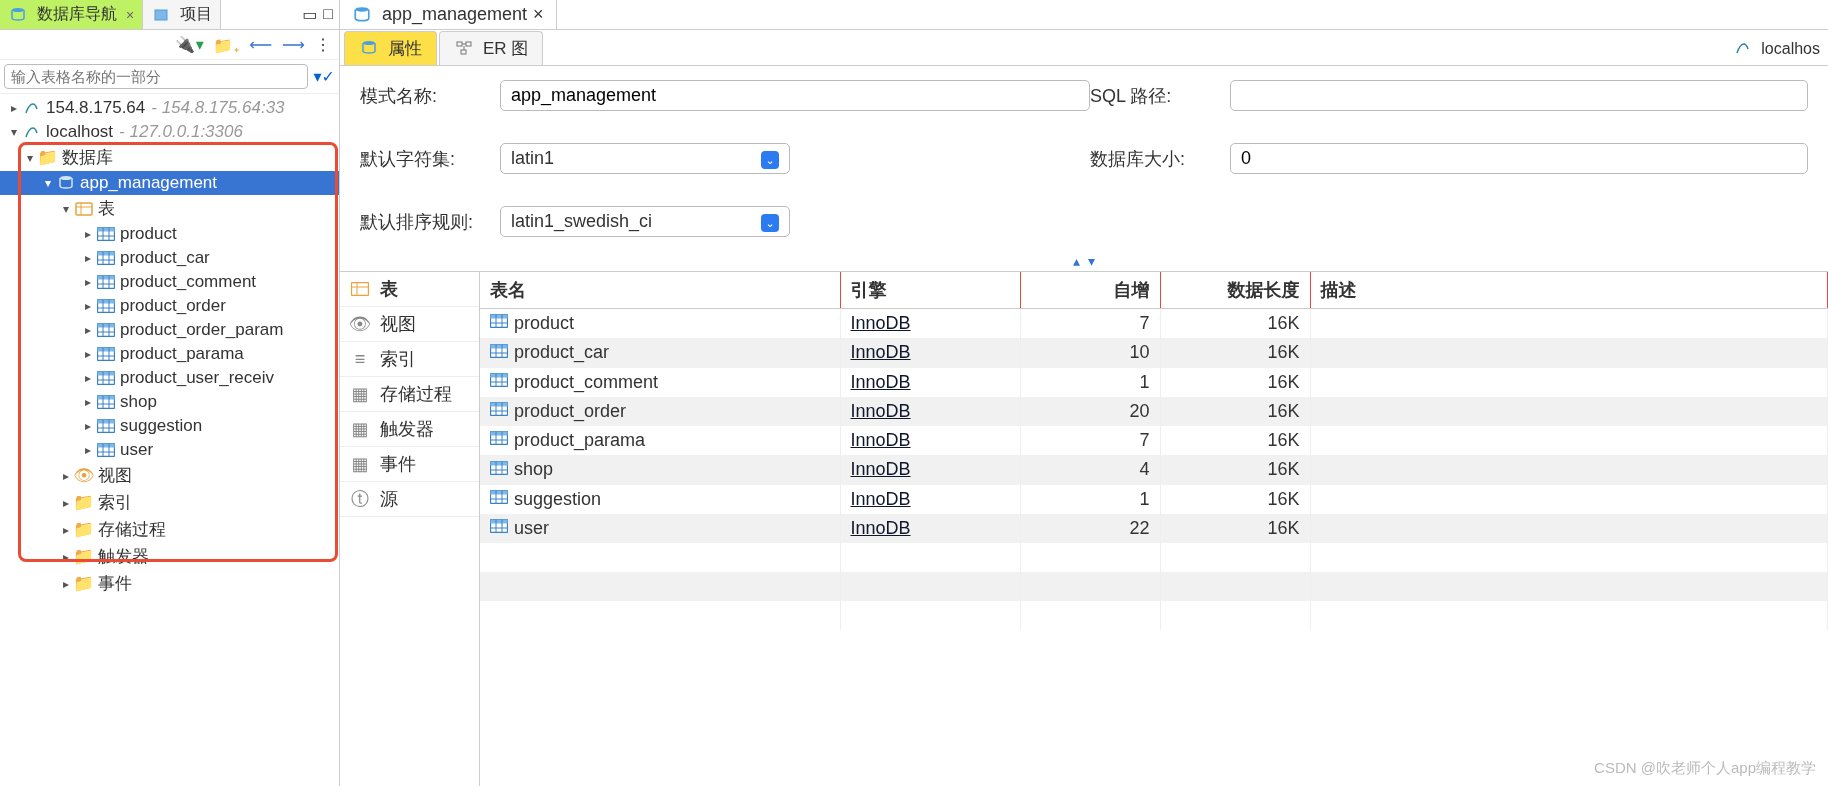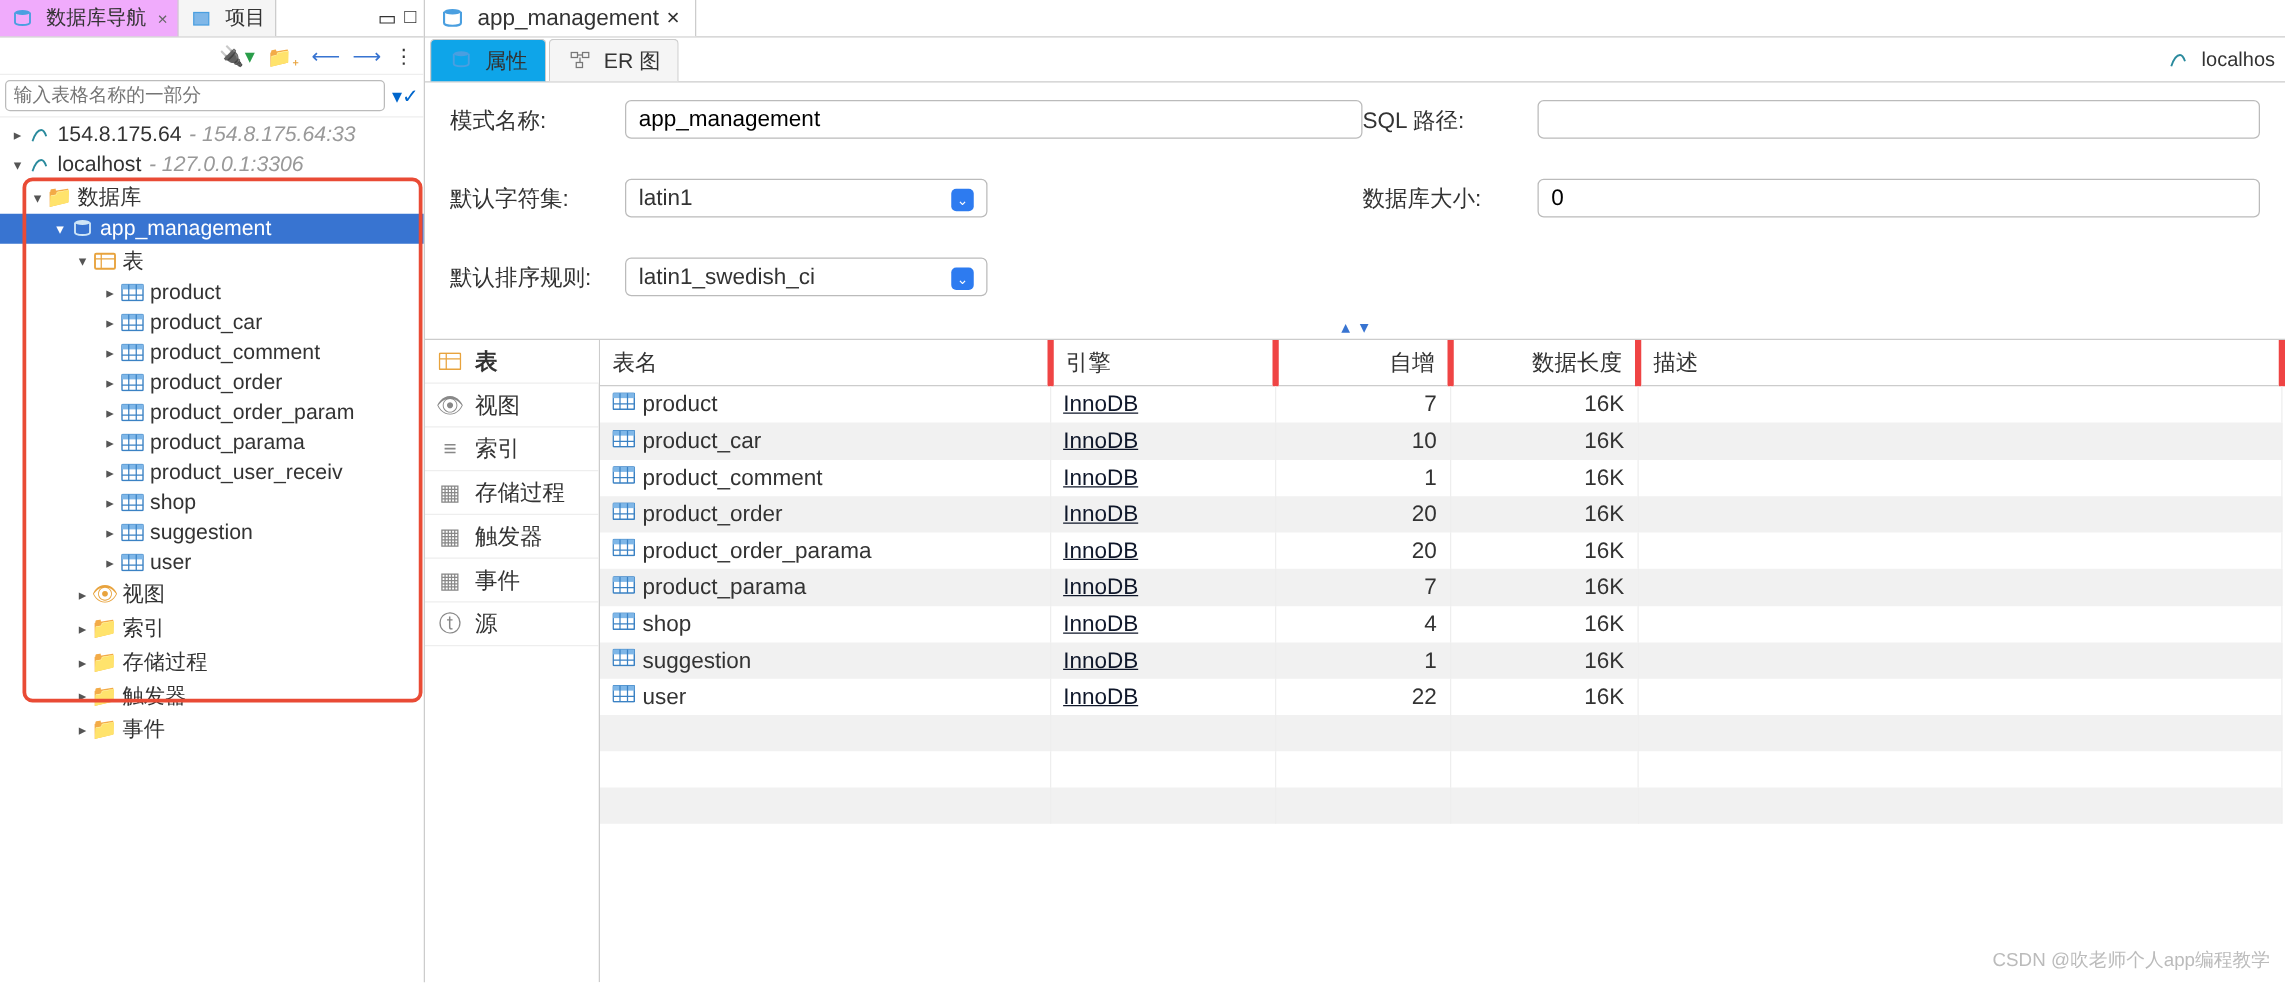--- a/index.html
+++ b/index.html
@@ -1,55 +1,55 @@
 <!DOCTYPE html>
 <html><head>
 <meta charset="utf-8">
 <style>
 * { box-sizing: border-box; margin: 0; padding: 0; }
 body { font-family: -apple-system, "Helvetica Neue", Arial, sans-serif; font-size: 16px; color: #333; background: #fff; width: 1828px; height: 786px; overflow: hidden; }
 .app { display: flex; height: 100%; }
 .left-panel { width: 340px; border-right: 1px solid #ccc; display: flex; flex-direction: column; }
 .top-tabs { display: flex; align-items: center; height: 30px; border-bottom: 1px solid #ccc; }
 .tab { display: flex; align-items: center; gap: 5px; padding: 4px 8px; background: #f5f5f5; border-right: 1px solid #ccc; height: 100%; }
-.tab.active { background: #f0abfc; }
+.tab.active { background: #bef264; }
 .tab .close { font-size: 14px; color: #666; margin-left: 4px; }
 .toolbar-row { display: flex; align-items: center; justify-content: flex-end; gap: 10px; padding: 4px 8px; border-bottom: 1px solid #eee; height: 30px; }
 .search-row { display: flex; align-items: center; padding: 4px; border-bottom: 1px solid #eee; }
 .search-input { flex: 1; border: 1px solid #bbb; border-radius: 4px; padding: 3px 6px; font-size: 15px; color: #0369a1; }
 .filter-btn { margin-left: 6px; color: #0066cc; }
 .tree { flex: 1; overflow: hidden; padding: 2px 0; position: relative; }
 .tree-row { display: flex; align-items: center; padding: 2px 4px; font-size: 17px; white-space: nowrap; }
 .tree-row.selected { background: #3874d1; color: #fff; }
 .exp { width: 16px; text-align: center; color: #555; font-size: 12px; }
 .tree-row.selected .exp { color: #fff; }
 .node-icon { width: 20px; height: 20px; display: inline-flex; align-items: center; justify-content: center; margin-right: 4px; }
 .server-ip { font-weight: 400; }
 .server-desc { color: #999; font-style: italic; margin-left: 6px; }
 .red-box { position: absolute; border: 3px solid #e94b35; border-radius: 8px; pointer-events: none; }
 .right-panel { flex: 1; display: flex; flex-direction: column; overflow: hidden; }
 .main-tabs { display: flex; align-items: center; height: 30px; border-bottom: 1px solid #ccc; }
 .main-tab { display: flex; align-items: center; gap: 6px; padding: 4px 12px; background: #fff; border-right: 1px solid #ccc; height: 100%; font-size: 18px; }
 .sub-tabs { display: flex; align-items: center; height: 36px; border-bottom: 1px solid #ccc; padding: 0 4px; position: relative; }
-.sub-tab { display: flex; align-items: center; gap: 5px; padding: 5px 14px; background: #0ea5e9; border: 1px solid #ccc; border-bottom: none; border-radius: 4px 4px 0 0; margin-right: 2px; font-size: 17px; }
+.sub-tab { display: flex; align-items: center; gap: 5px; padding: 5px 14px; background: #fde047; border: 1px solid #ccc; border-bottom: none; border-radius: 4px 4px 0 0; margin-right: 2px; font-size: 17px; }
 .sub-tab.inactive { background: #f5f5f5; }
 .localhost-badge { position: absolute; right: 8px; display: flex; align-items: flex-end; gap: 4px; }
 .props-area { padding: 14px 20px; display: grid; grid-template-columns: 140px 590px 140px auto; row-gap: 32px; align-items: center; font-size: 18px; }
 .prop-label { text-align: left; }
 .prop-input { border: 1px solid #bbb; border-radius: 5px; padding: 4px 10px; font-size: 18px; width: 100%; }
 .prop-select { border: 1px solid #bbb; border-radius: 5px; padding: 4px 10px; font-size: 18px; width: 290px; background: #fff; position: relative; display: flex; justify-content: space-between; align-items: flex-end; }
 .select-arrow { background: #2d7bf0; color: #fff; border-radius: 4px; width: 18px; height: 18px; display: inline-flex; align-items: center; justify-content: center; font-size: 11px; }
 .splitter-handle { text-align: center; color: #3874d1; font-size: 14px; padding: 2px; }
 .content-split { display: flex; flex: 1; overflow: hidden; border-top: 1px solid #ccc; }
 .cat-list { width: 140px; border-right: 1px solid #ccc; }
 .cat-item { display: flex; align-items: center; gap: 6px; padding: 5px 10px; font-size: 18px; border-bottom: 1px solid #eee; }
 .cat-item.active { background: #fff; font-weight: 600; }
 .table-area { flex: 1; overflow: auto; }
 table { width: 100%; border-collapse: collapse; font-size: 18px; }
-th { text-align: left; padding: 6px 10px; border-bottom: 1px solid #ccc; border-right: 5px solid #ef4444; font-weight: 400; background: #fff; }
+th { text-align: left; padding: 6px 10px; border-bottom: 1px solid #ccc; border-right: 1px solid #ef4444; font-weight: 700; background: #fff; }
 th.right, td.right { text-align: right; padding-left: 41px; }
 td { padding: 4px 10px; border-right: 1px solid #eee; }
 tbody tr:nth-child(even) { background: #f1f1f1; }
 .link { color: #0f172a; text-decoration: underline; }
 .watermark { position: fixed; right: 12px; bottom: 8px; color: #bbb; font-size: 15px; }
 svg { display: block; }
 .icon-db { color: #1a6fb5; }
 .icon-folder { color: #e8a33d; }
 .icon-table { color: #3b82c4; }
 </style>
@@ -496,33 +496,20 @@
                 <td class="right">16K</td>
                 <td></td>
               </tr>
               <tr>
                 <td><span class="node-icon icon-table" style="display:inline-block;vertical-align:middle;margin-right:4px"><svg width="18" height="14" viewBox="0 0 18 14">
                       <rect x="0.5" y="0.5" width="17" height="13" rx="1" fill="#fff" stroke="#3b82c4" stroke-width="1.3"></rect>
                       <rect x="0.5" y="0.5" width="17" height="4" fill="#7fb7e8"></rect>
                       <line x1="6" y1="0.5" x2="6" y2="13.5" stroke="#3b82c4"></line>
                       <line x1="12" y1="0.5" x2="12" y2="13.5" stroke="#3b82c4"></line>
                       <line x1="0.5" y1="9" x2="17.5" y2="9" stroke="#3b82c4"></line>
-                    </svg></span><span>product_order_parama</span></td>
-                <td><a class="link">InnoDB</a></td>
-                <td class="right">20</td>
-                <td class="right">16K</td>
-                <td></td>
-              </tr>
-              <tr>
-                <td><span class="node-icon icon-table" style="display:inline-block;vertical-align:middle;margin-right:4px"><svg width="18" height="14" viewBox="0 0 18 14">
-                      <rect x="0.5" y="0.5" width="17" height="13" rx="1" fill="#fff" stroke="#3b82c4" stroke-width="1.3"></rect>
-                      <rect x="0.5" y="0.5" width="17" height="4" fill="#7fb7e8"></rect>
-                      <line x1="6" y1="0.5" x2="6" y2="13.5" stroke="#3b82c4"></line>
-                      <line x1="12" y1="0.5" x2="12" y2="13.5" stroke="#3b82c4"></line>
-                      <line x1="0.5" y1="9" x2="17.5" y2="9" stroke="#3b82c4"></line>
                     </svg></span><span>product_parama</span></td>
                 <td><a class="link">InnoDB</a></td>
                 <td class="right">7</td>
                 <td class="right">16K</td>
                 <td></td>
               </tr>
               <tr>
                 <td><span class="node-icon icon-table" style="display:inline-block;vertical-align:middle;margin-right:4px"><svg width="18" height="14" viewBox="0 0 18 14">
                       <rect x="0.5" y="0.5" width="17" height="13" rx="1" fill="#fff" stroke="#3b82c4" stroke-width="1.3"></rect>
                       <rect x="0.5" y="0.5" width="17" height="4" fill="#7fb7e8"></rect>

